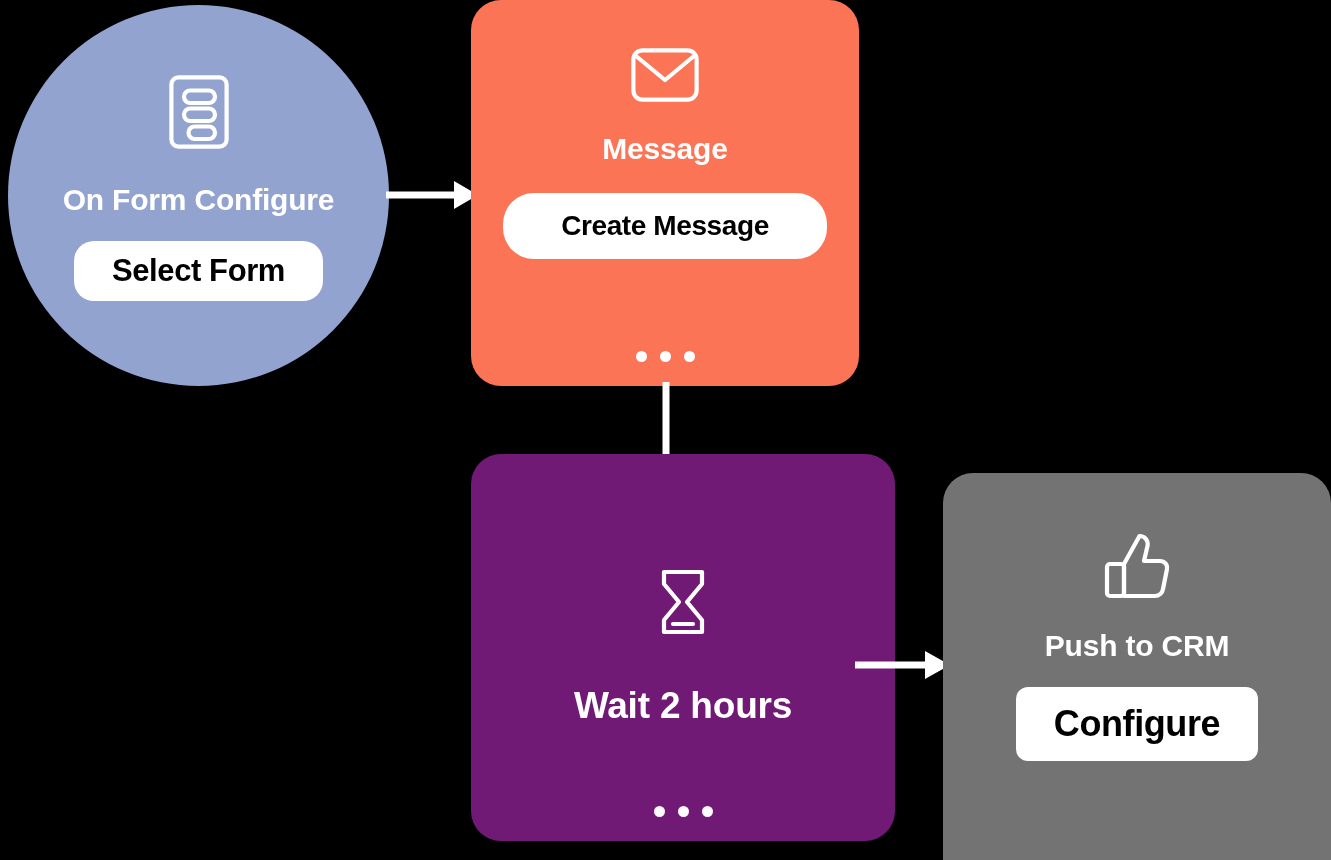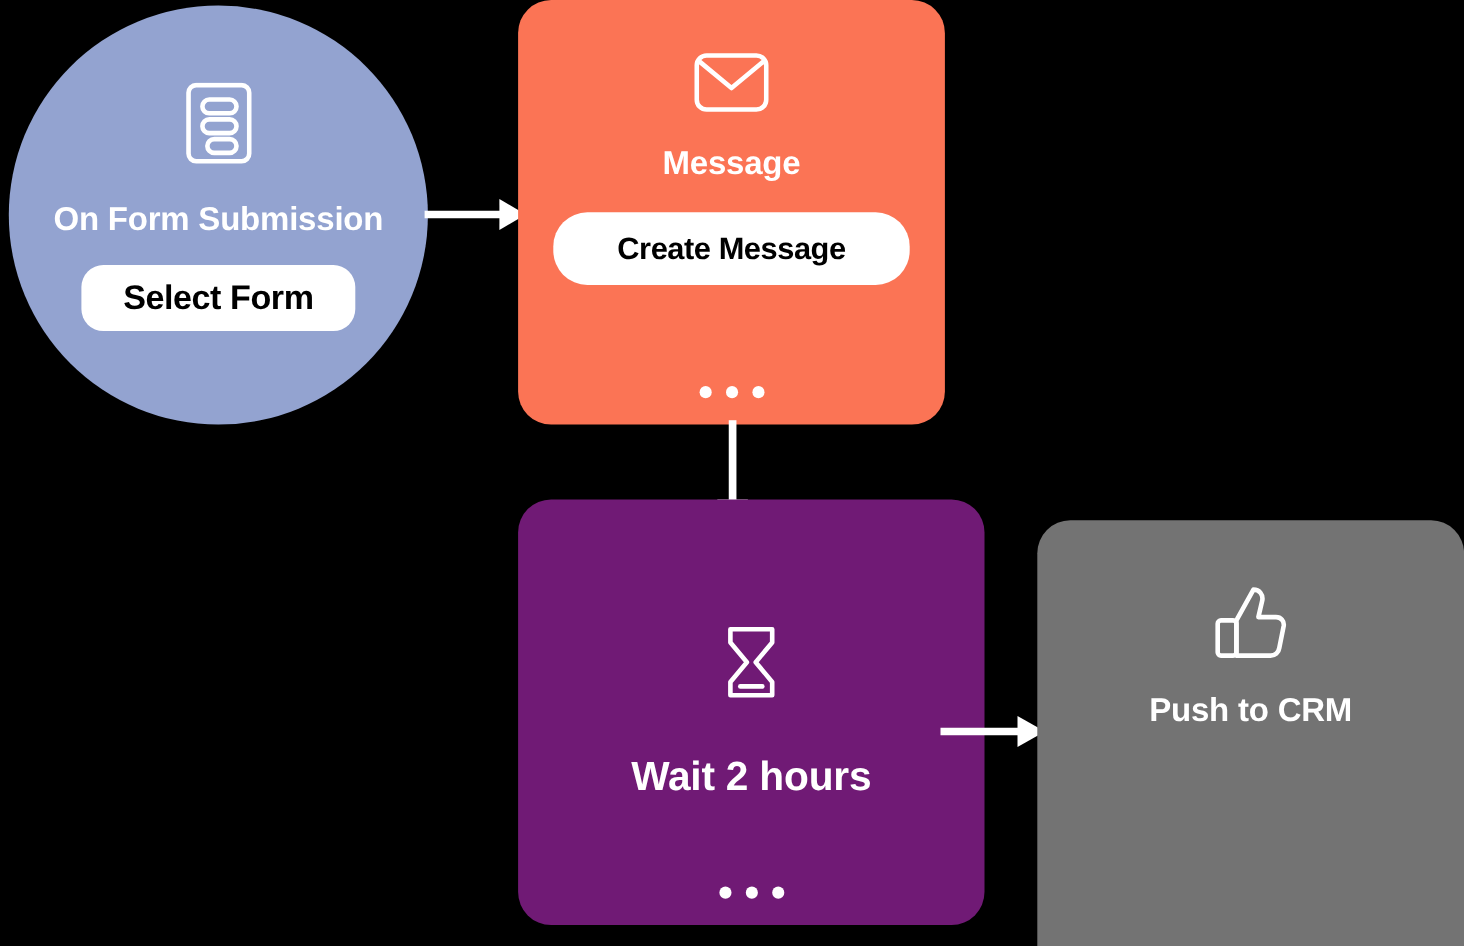--- a/index.html
+++ b/index.html
@@ -177,21 +177,21 @@
 
   <div class="trigger-node">
     <span class="icon-wrap">
       <svg class="node-icon icon-form" viewBox="0 0 60 74" fill="none" stroke="#ffffff" stroke-width="4.2" stroke-linecap="round" stroke-linejoin="round">
         <rect x="2.4" y="2.4" width="55.2" height="69.2" rx="7"></rect>
         <rect x="15" y="15.5" width="31" height="12.5" rx="6.25"></rect>
         <rect x="15" y="33.5" width="31" height="12.5" rx="6.25"></rect>
         <rect x="19.5" y="51.5" width="26.5" height="12.5" rx="6.25"></rect>
       </svg>
     </span>
-    <div class="node-label label-trigger">On Form Submission</div>
+    <div class="node-label label-trigger">On Form Configure</div>
     <button class="action-button btn-select-form">Select Form</button>
   </div>
 
   <svg class="connector conn-trigger-message" viewBox="0 0 92 40">
     <line x1="0" y1="20" x2="72" y2="20" stroke="#ffffff" stroke-width="7"></line>
     <polygon points="68,6 92,20 68,34" fill="#ffffff"></polygon>
   </svg>
 
   <div class="step-card card-message">
     <span class="icon-wrap">
@@ -235,20 +235,21 @@
   </svg>
 
   <div class="step-card card-crm">
     <span class="icon-wrap">
       <svg class="node-icon icon-thumb" viewBox="0 0 74 70" fill="none" stroke="#ffffff" stroke-width="4.2" stroke-linecap="round" stroke-linejoin="round">
         <path d="M24 31 L24 63 H55 C59 63 62.5 60 63 56 L67 36 C67.6 31.6 64.6 28 60 28 H44 L47.5 13 C48.5 7.5 45 3 39.5 3 L24 31 Z"></path>
         <rect x="7" y="31" width="17" height="32" rx="3"></rect>
       </svg>
     </span>
     <div class="node-label label-crm">Push to CRM</div>
+    <button class="action-button btn-configure">Configure</button>
     <div class="more-dots">
       <span class="dot"></span>
       <span class="dot"></span>
       <span class="dot"></span>
     </div>
   </div>
 
 </div>
 
 </body></html>

